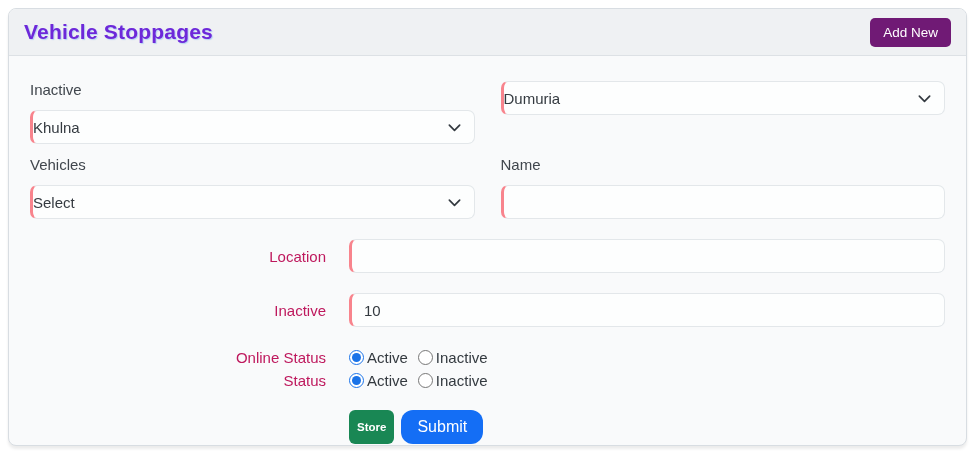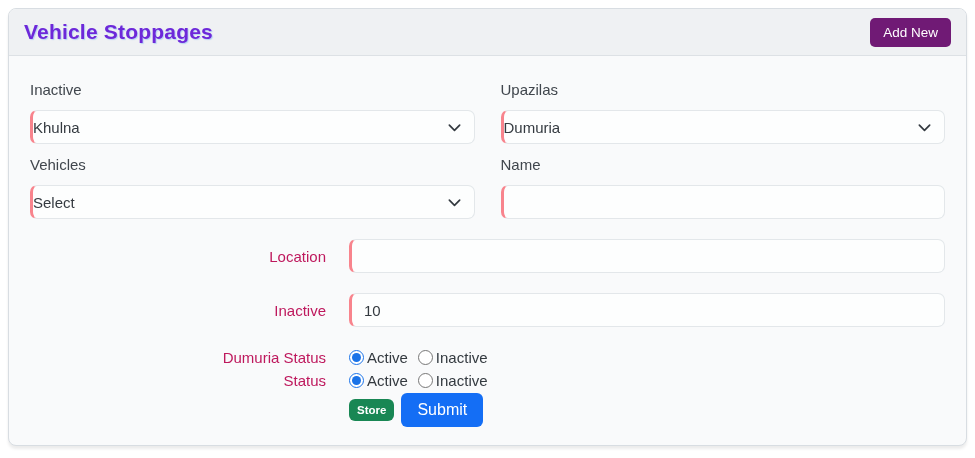--- a/index.html
+++ b/index.html
@@ -113,41 +113,40 @@
   .radio-group input[type="radio"] {
     width: 15px; height: 15px;
     accent-color: #1a73e8;
     margin: 0 3px 0 0;
     cursor: pointer;
   }
   .radio-option { display: flex; align-items: center; margin-right: 6px; }
   .radio-text { font-size: 15px; color: #343a40; }
   .buttons-row {
     display: flex;
-    align-items: center;
-    margin-top: 4px;
+    margin-top: 21px;
     padding-left: 319px;
     gap: 7px;
   }
   .store-badge {
     background: #198754;
     color: #fff;
     font-size: 11.5px;
     font-weight: bold;
     padding: 5px 8px;
     border-radius: 6px;
     border: none;
     font-family: "Liberation Sans", sans-serif;
     cursor: pointer;
   }
   .btn-submit {
     background: #146ef5;
     color: #fff;
     border: none;
-    border-radius: 6px;
+    border-radius: 12px;
     font-size: 16px;
     font-family: "Liberation Sans", sans-serif;
     padding: 8px 16px;
     cursor: pointer;
   }
 </style>
 </head>
 <body>
 
 <div class="card">
@@ -165,21 +164,20 @@
         <div class="control select-control">
           <span>Khulna</span>
           <span class="chevron">
             <svg width="15" height="15" viewBox="0 0 16 16">
                 <path d="M2.5 5.5l5.5 5.5 5.5-5.5" stroke="#343a40" stroke-width="1.8" fill="none" stroke-linecap="round" stroke-linejoin="round"></path>
               </svg>
           </span>
         </div>
       </div>
       <div>
-        <span class="field-label">Upazilas</span>
         <div class="control select-control">
           <span>Dumuria</span>
           <span class="chevron">
             <svg width="15" height="15" viewBox="0 0 16 16">
                 <path d="M2.5 5.5l5.5 5.5 5.5-5.5" stroke="#343a40" stroke-width="1.8" fill="none" stroke-linecap="round" stroke-linejoin="round"></path>
               </svg>
           </span>
         </div>
       </div>
     </div>
@@ -206,21 +204,21 @@
       <span class="h-label">Location</span>
       <input type="text" class="text-control w-location" value="" style="">
     </div>
 
     <div class="h-row">
       <span class="h-label">Inactive</span>
       <input type="text" class="text-control w-priority" value="10" style="">
     </div>
 
     <div class="h-row radio-row">
-      <span class="h-label">Dumuria Status</span>
+      <span class="h-label">Online Status</span>
       <div class="radio-group">
         <span class="radio-option">
           <input type="radio" name="online_status" checked="" style="">
           <span class="radio-text">Active</span>
         </span>
         <span class="radio-option">
           <input type="radio" name="online_status" style="">
           <span class="radio-text">Inactive</span>
         </span>
       </div>

